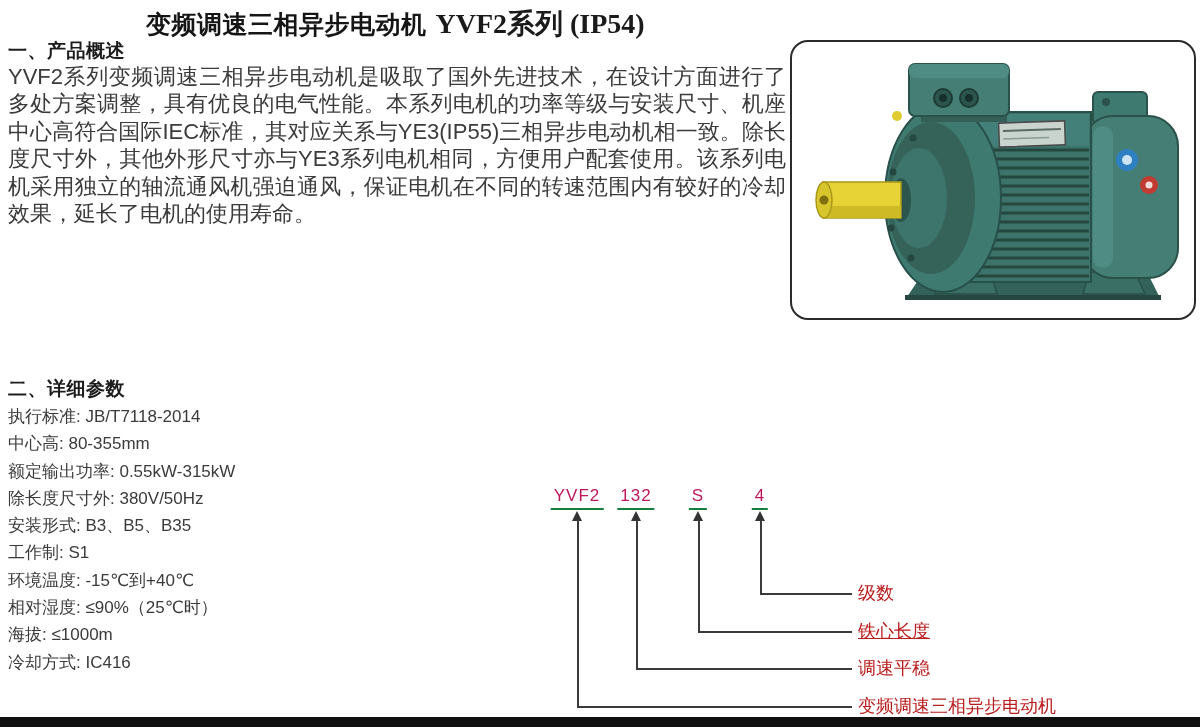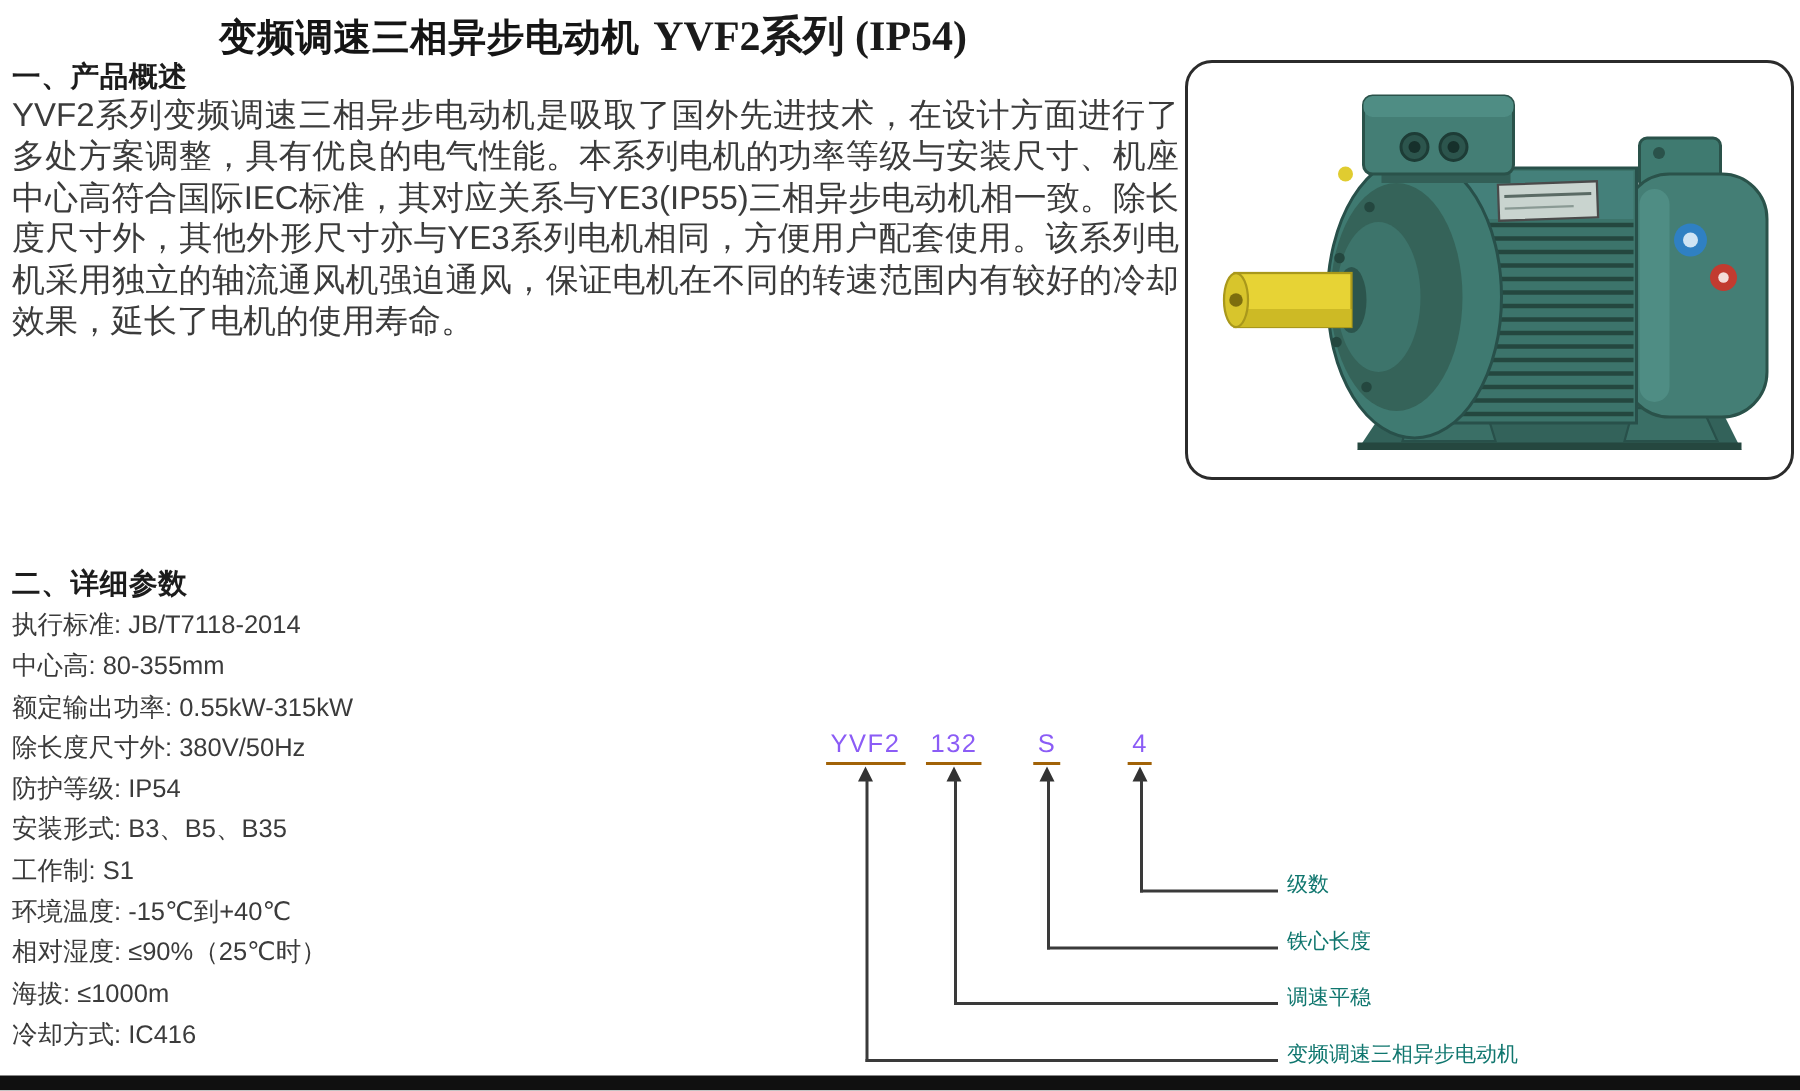--- a/index.html
+++ b/index.html
@@ -25,33 +25,33 @@
 
   
   .photo-frame{left:790px;top:40px;width:402px;height:276px;border:2px solid #2b2b2b;
                border-radius:18px;background:#fff;overflow:hidden;}
   .photo-frame svg{display:block;width:100%;height:100%;}
 
   
   .params{left:8px;top:403px;font-size:17px;line-height:27.3px;color:#3b3b3b;white-space:nowrap;}
 
   
-  .code-part{top:486px;font-size:17px;letter-spacing:1px;color:#8b5cf6;
-             border-bottom:2px solid #a16207;padding:0 3px 2px 3px;transform:translateX(-50%);}
+  .code-part{top:486px;font-size:17px;letter-spacing:1px;color:#be185d;
+             border-bottom:2px solid #15803d;padding:0 3px 2px 3px;transform:translateX(-50%);}
   .cp0{left:577px;} .cp1{left:636px;} .cp2{left:698px;} .cp3{left:760px;}
   .up-arrow{top:511px;width:0;height:0;border-left:5.5px solid transparent;
             border-right:5.5px solid transparent;border-bottom:10px solid #333;}
   .a0{left:571.5px;} .a1{left:630.5px;} .a2{left:692.5px;} .a3{left:754.5px;}
   .connector{top:520px;border-left:2px solid #3a3a3a;border-bottom:2px solid #3a3a3a;}
   .c0{left:577px;width:273px;height:186px;}
   .c1{left:636px;width:214px;height:148px;}
   .c2{left:698px;width:152px;height:111px;}
   .c3{left:760px;width:90px;height:73px;}
-  .diag-label{left:858px;font-size:14px;color:#0f766e;white-space:nowrap;}
-  .l0{top:581px;} .l1{top:619px;} .l2{top:656px;} .l3{top:694px;}
+  .diag-label{left:858px;font-size:18px;color:#b91c1c;white-space:nowrap;}
+  .l0{top:581px;} .l1{top:619px;text-decoration:underline;} .l2{top:656px;} .l3{top:694px;}
 
   
   .footer-bar{left:0;top:717px;width:1200px;height:10px;background:#101010;}
 </style>
 </head>
 <body>
 
 <div class="abs title-row">
   <span class="title-main">变频调速三相异步电动机</span>
   <span class="title-series">YVF2系列 (IP54)</span>
@@ -133,21 +133,20 @@
     <circle cx="176" cy="56" r="4" fill="#16302b"></circle>
   </svg>
 </div>
 
 <div class="abs sec-head head-2">二、详细参数</div>
 <div class="abs params">
   <div>执行标准: JB/T7118-2014</div>
   <div>中心高: 80-355mm</div>
   <div>额定输出功率: 0.55kW-315kW</div>
   <div>除长度尺寸外: 380V/50Hz</div>
-  <div>防护等级: IP54</div>
   <div>安装形式: B3、B5、B35</div>
   <div>工作制: S1</div>
   <div>环境温度: -15℃到+40℃</div>
   <div>相对湿度: ≤90%（25℃时）</div>
   <div>海拔: ≤1000m</div>
   <div>冷却方式: IC416</div>
 </div>
 
 <div>
   <span class="abs code-part cp0">YVF2</span>

